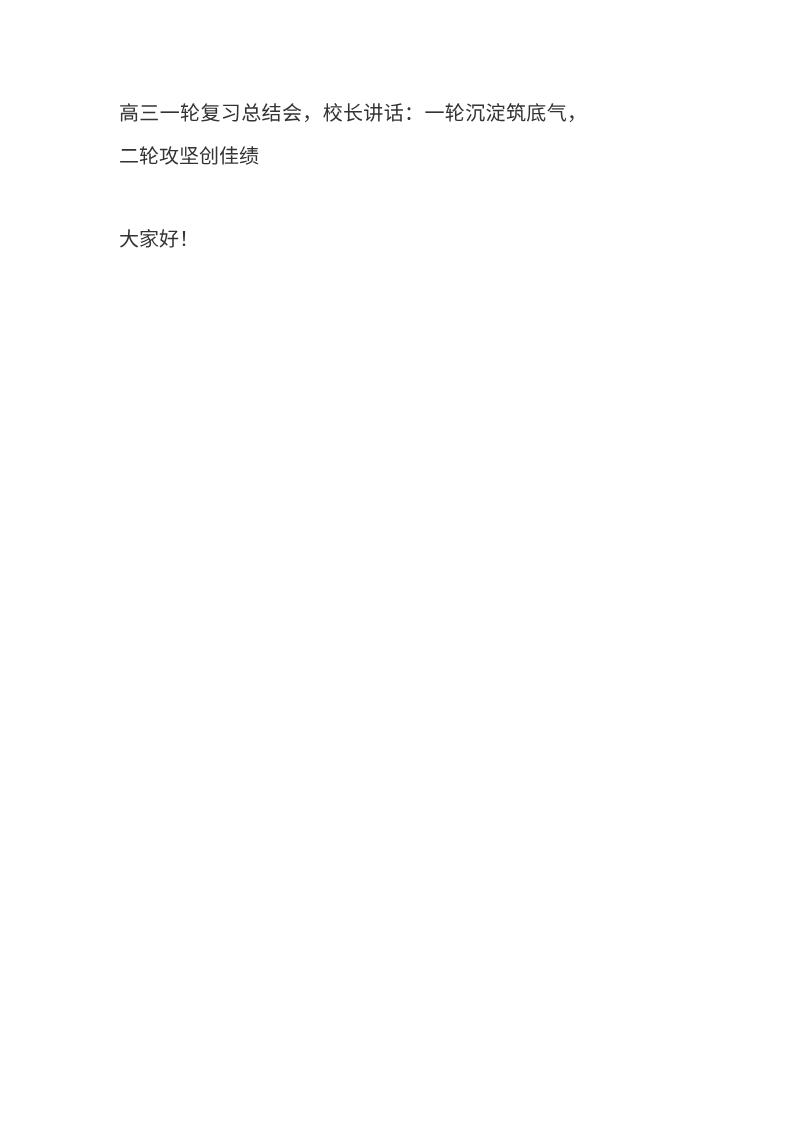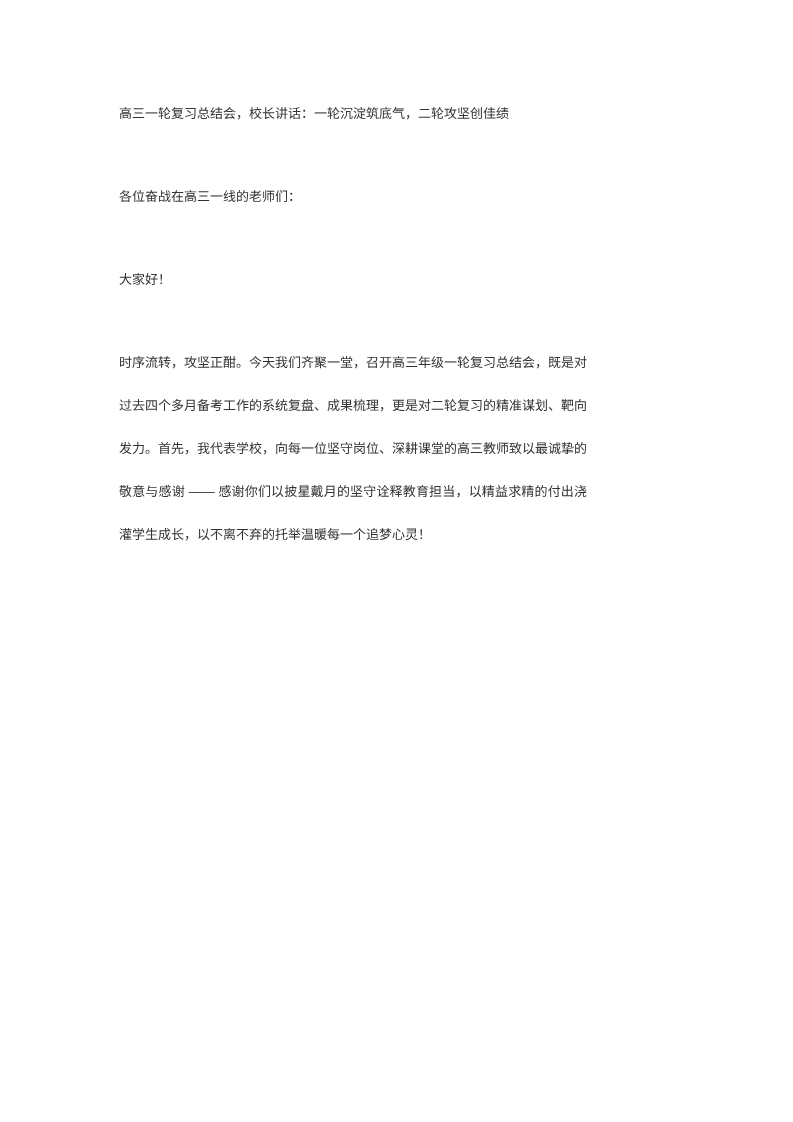--- a/index.html
+++ b/index.html
@@ -11,38 +11,36 @@
     width: 793px;
     height: 1122px;
     overflow: hidden;
   }
   .page {
     box-sizing: border-box;
     width: 705px;
     height: 1122px;
     padding: 92px 118px 0 119px;
     background: #ffffff;
-    font-family: Liberation Sans, sans-serif;
-    font-size: 13px;
+    font-family: Liberation Serif, serif;
+    font-size: 20px;
     line-height: 43px;
     color: #333333;
   }
   .para {
     margin: 0 0 40px 0;
     text-align: justify;
     text-justify: inter-character;
     word-break: normal;
     overflow-wrap: break-word;
     font-weight: normal;
   }
   .para:last-child {
     margin-bottom: 0;
   }
 </style>
 </head>
 <body>
 
 <div class="page">
   <p class="para">高三一轮复习总结会，校长讲话：一轮沉淀筑底气，二轮攻坚创佳绩</p>
-  <p class="para">各位奋战在高三一线的老师们：</p>
   <p class="para">大家好！</p>
-  <p class="para">时序流转，攻坚正酣。今天我们齐聚一堂，召开高三年级一轮复习总结会，既是对过去四个多月备考工作的系统复盘、成果梳理，更是对二轮复习的精准谋划、靶向发力。首先，我代表学校，向每一位坚守岗位、深耕课堂的高三教师致以最诚挚的敬意与感谢 —— 感谢你们以披星戴月的坚守诠释教育担当，以精益求精的付出浇灌学生成长，以不离不弃的托举温暖每一个追梦心灵！</p>
 </div>
 
 </body></html>

